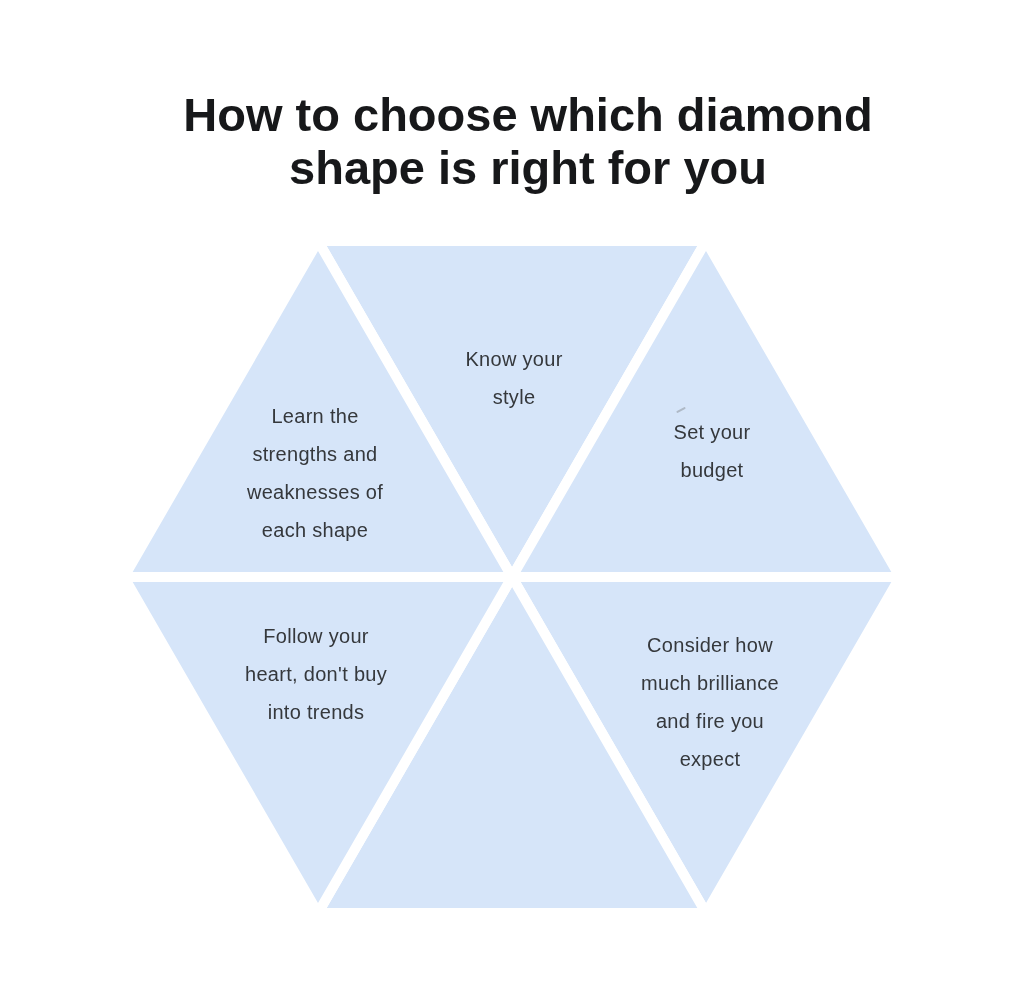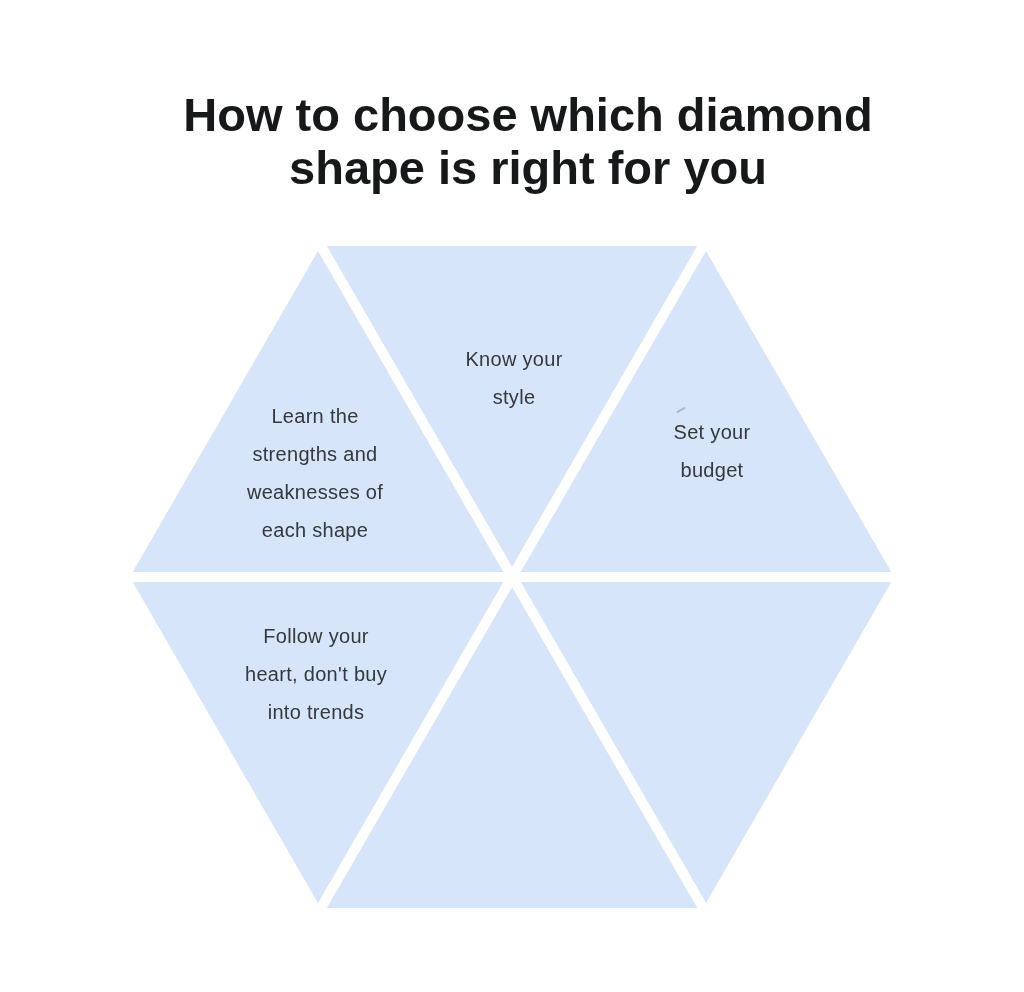--- a/index.html
+++ b/index.html
@@ -83,20 +83,24 @@
     <polygon points="512,577 318,913 124,577" fill="#d6e5f9"></polygon>
     <polygon points="512,577 124,577 318,241" fill="#d6e5f9"></polygon>
   </svg>
 
   <div class="seg-label label-top">Know your
 style</div>
 
   <div class="seg-label label-top-right">Set your
 budget</div>
 
+  <div class="seg-label label-bottom-right">Consider how
+much brilliance
+and fire you
+expect</div>
 
 
   <div class="seg-label label-bottom-left">Follow your
 heart, don't buy
 into trends</div>
 
   <div class="seg-label label-top-left">Learn the
 strengths and
 weaknesses of
 each shape</div>

